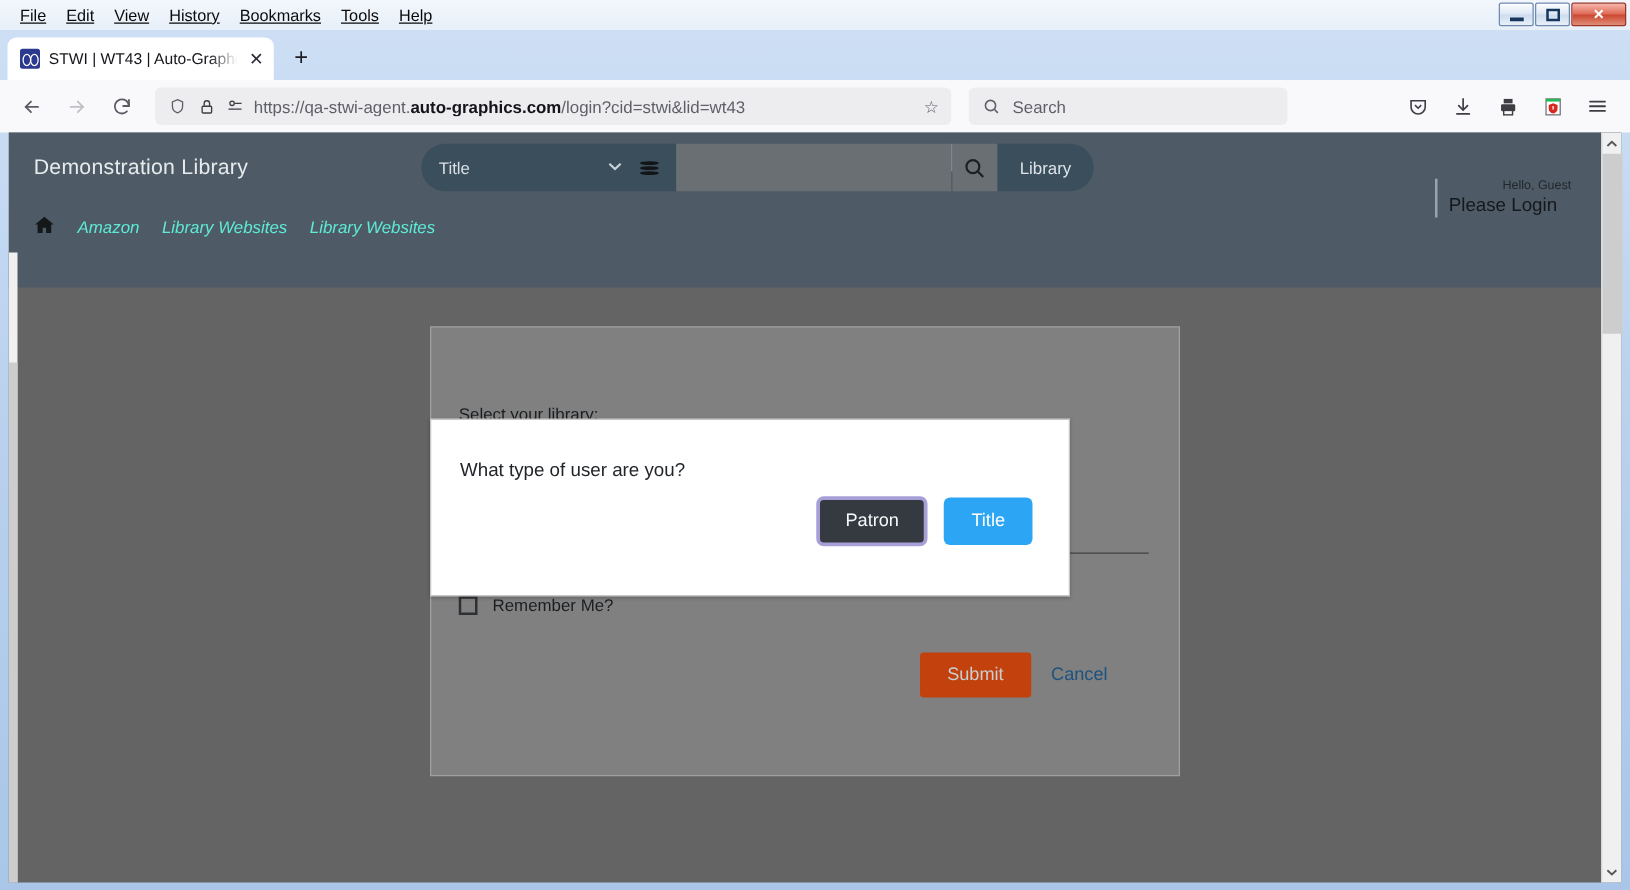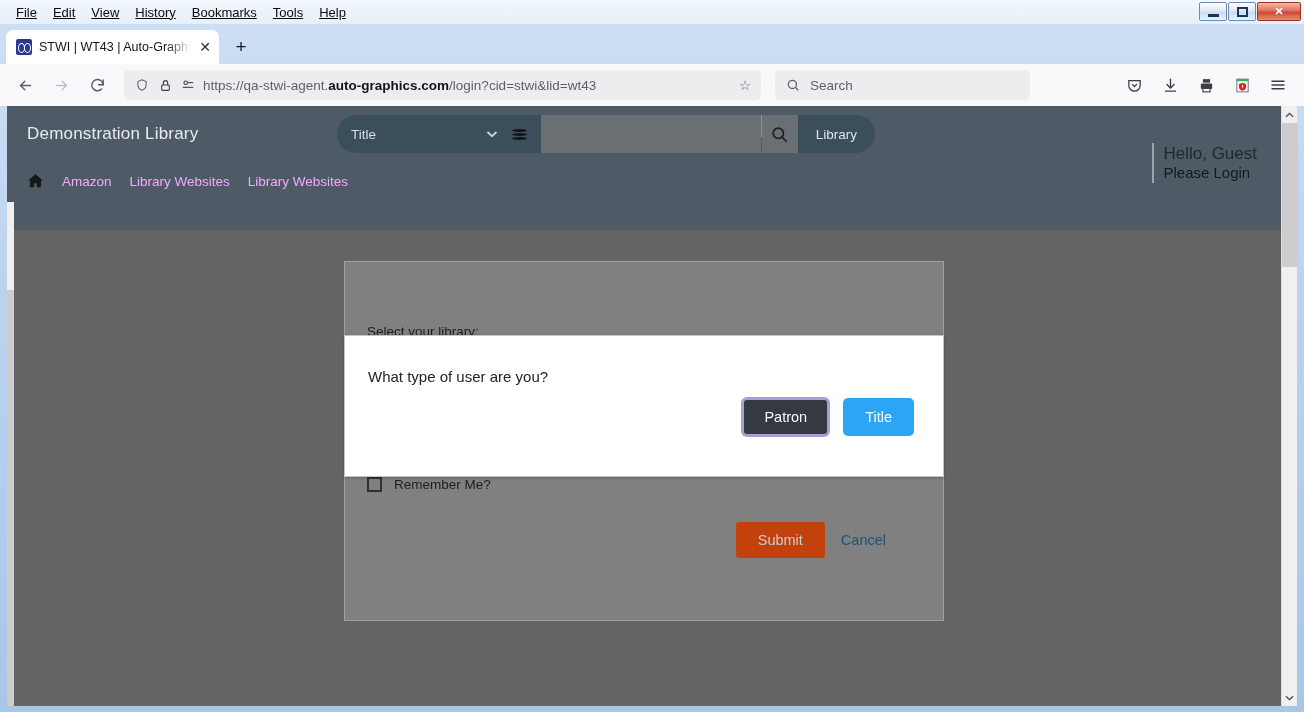--- a/index.html
+++ b/index.html
@@ -191,27 +191,27 @@
     border-radius: 0 19px 19px 0;
     display: flex; align-items: center; padding: 0 18px;
   }
 
   .site-nav {
     height: 41px; display: flex; align-items: center; gap: 18px;
     padding: 0 20px; color: #1f2225; font-size: 13.5px;
     position: relative;
   }
   .home-icon { font-size: 15px; color:#15181b; }
-  .nav-link { color: #f0abfc; }
+  .nav-link { color: #5eead4; font-style: italic; }
   .user-box {
     position: absolute; right: 40px; top: -18px;
     border-left: 2px solid #9aa4ac; padding-left: 9px;
     line-height: 1.25;
   }
-  .hello { font-size: 17px; color: #22262a; }
+  .hello { font-size: 10px; color: #22262a; margin-left: 43px; }
   .please-login { font-size: 15px; color: #14181c; }
 
   
   .login-panel {
     position: absolute; left: 337px; top: 155px;
     width: 600px; height: 360px;
     background: rgba(255,255,255,0.18);
     border: 1px solid rgba(255,255,255,0.25);
   }
   .panel-inner { padding: 62px 24px 0 22px; color: #1d2023; }
@@ -233,21 +233,21 @@
   }
   .submit-btn {
     background: #c2410c; color: #c9ced3; font-size: 14.5px;
     padding: 10px 22px; border-radius: 3px; border: none;
   }
   .cancel-link { color: #1d527f; font-size: 14.5px; }
 
   
   .modal {
     position: absolute; left: 337px; top: 229px;
-    width: 600px; height: 142px;
+    width: 512px; height: 142px;
     background: #fff;
     border: 1px solid #c6c6c6;
     box-shadow: 0 1px 3px rgba(0,0,0,.25);
   }
   .modal-question {
     position: absolute; left: 23px; top: 32px;
     font-size: 15px; color: #212529;
   }
   .modal-buttons {
     position: absolute; right: 29px; top: 62px;

